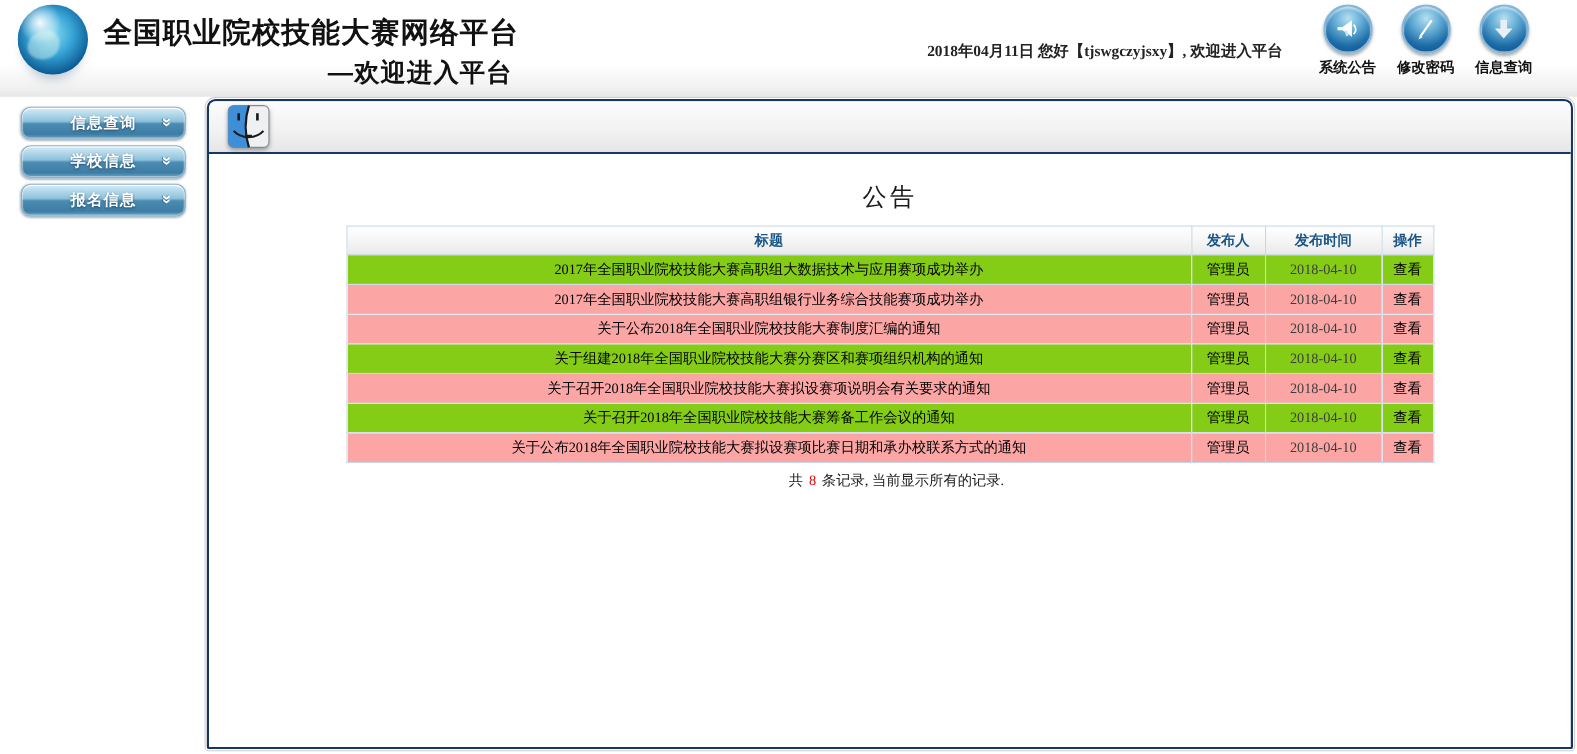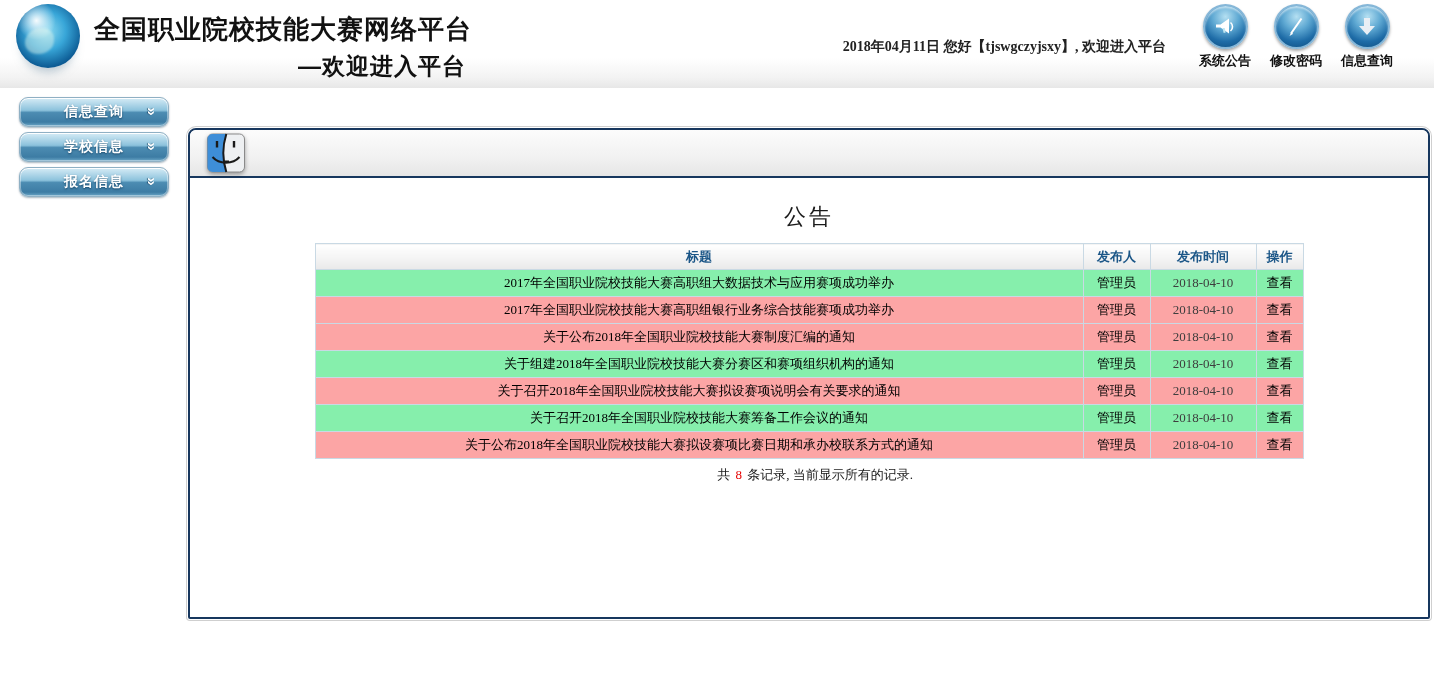--- a/index.html
+++ b/index.html
@@ -73,25 +73,24 @@
   }
   .side-btn .chev {
     position:absolute; right:12px; top:50%;
     transform: translateY(-54%) rotate(90deg);
     color:#fff; font-size:15px; font-weight:bold;
     text-shadow:0 1px 1px rgba(0,40,70,.6);
   }
 
   
   .main-panel {
-    position:absolute; left:188px; top:90px; width:1242px; height:491px;
+    position:absolute; left:188px; top:90px; width:1242px; height:591px;
     border:2px solid #17375e; border-radius:8px 8px 2px 2px;
     background:#fff;
     box-shadow: 0 0 0 1px #ffffff, 0 0 0 2px #cfcfcf;
-    margin-top: 38px;
   }
   .toolbar {
     height:48px; border-bottom:2px solid #17375e; border-radius:6px 6px 0 0;
     background: linear-gradient(180deg,#fcfcfc 0%,#f1f1f1 60%,#e6e6e6 100%);
     display:flex; align-items:center; padding-left:16px;
   }
   .finder { width:40px; height:42px; filter: drop-shadow(0 2px 2px rgba(0,0,0,.35)); }
 
   .content { text-align:center; }
   .page-title {
@@ -107,21 +106,21 @@
   .announce th, .announce td {
     border:1px solid #c9d9e4; padding:0 4px;
     overflow:hidden; white-space:nowrap;
   }
   .announce th {
     height:26px;
     background: linear-gradient(180deg,#ffffff 0%,#f4f4f4 55%,#e9e9e9 100%);
     color:#1b5687; font-weight:bold;
     font-family:"Liberation Sans", sans-serif; font-size:13px;
   }
-  .announce td { height:27px; background:#86efac; }
+  .announce td { height:27px; background:#84cc16; }
   .announce tr.alt td { background:#fca5a5; }
   .announce td.cell-date { color:#3d3d3d; }
   .announce td.cell-action { cursor:pointer; }
   .records-line {
     margin-top:7px; font-size:13px; color:#1a1a1a;
     font-family:"Liberation Serif", serif;
     padding-left:12px;
   }
   .records-line .count { color:#e60000; padding:0 2px; }
 </style>

